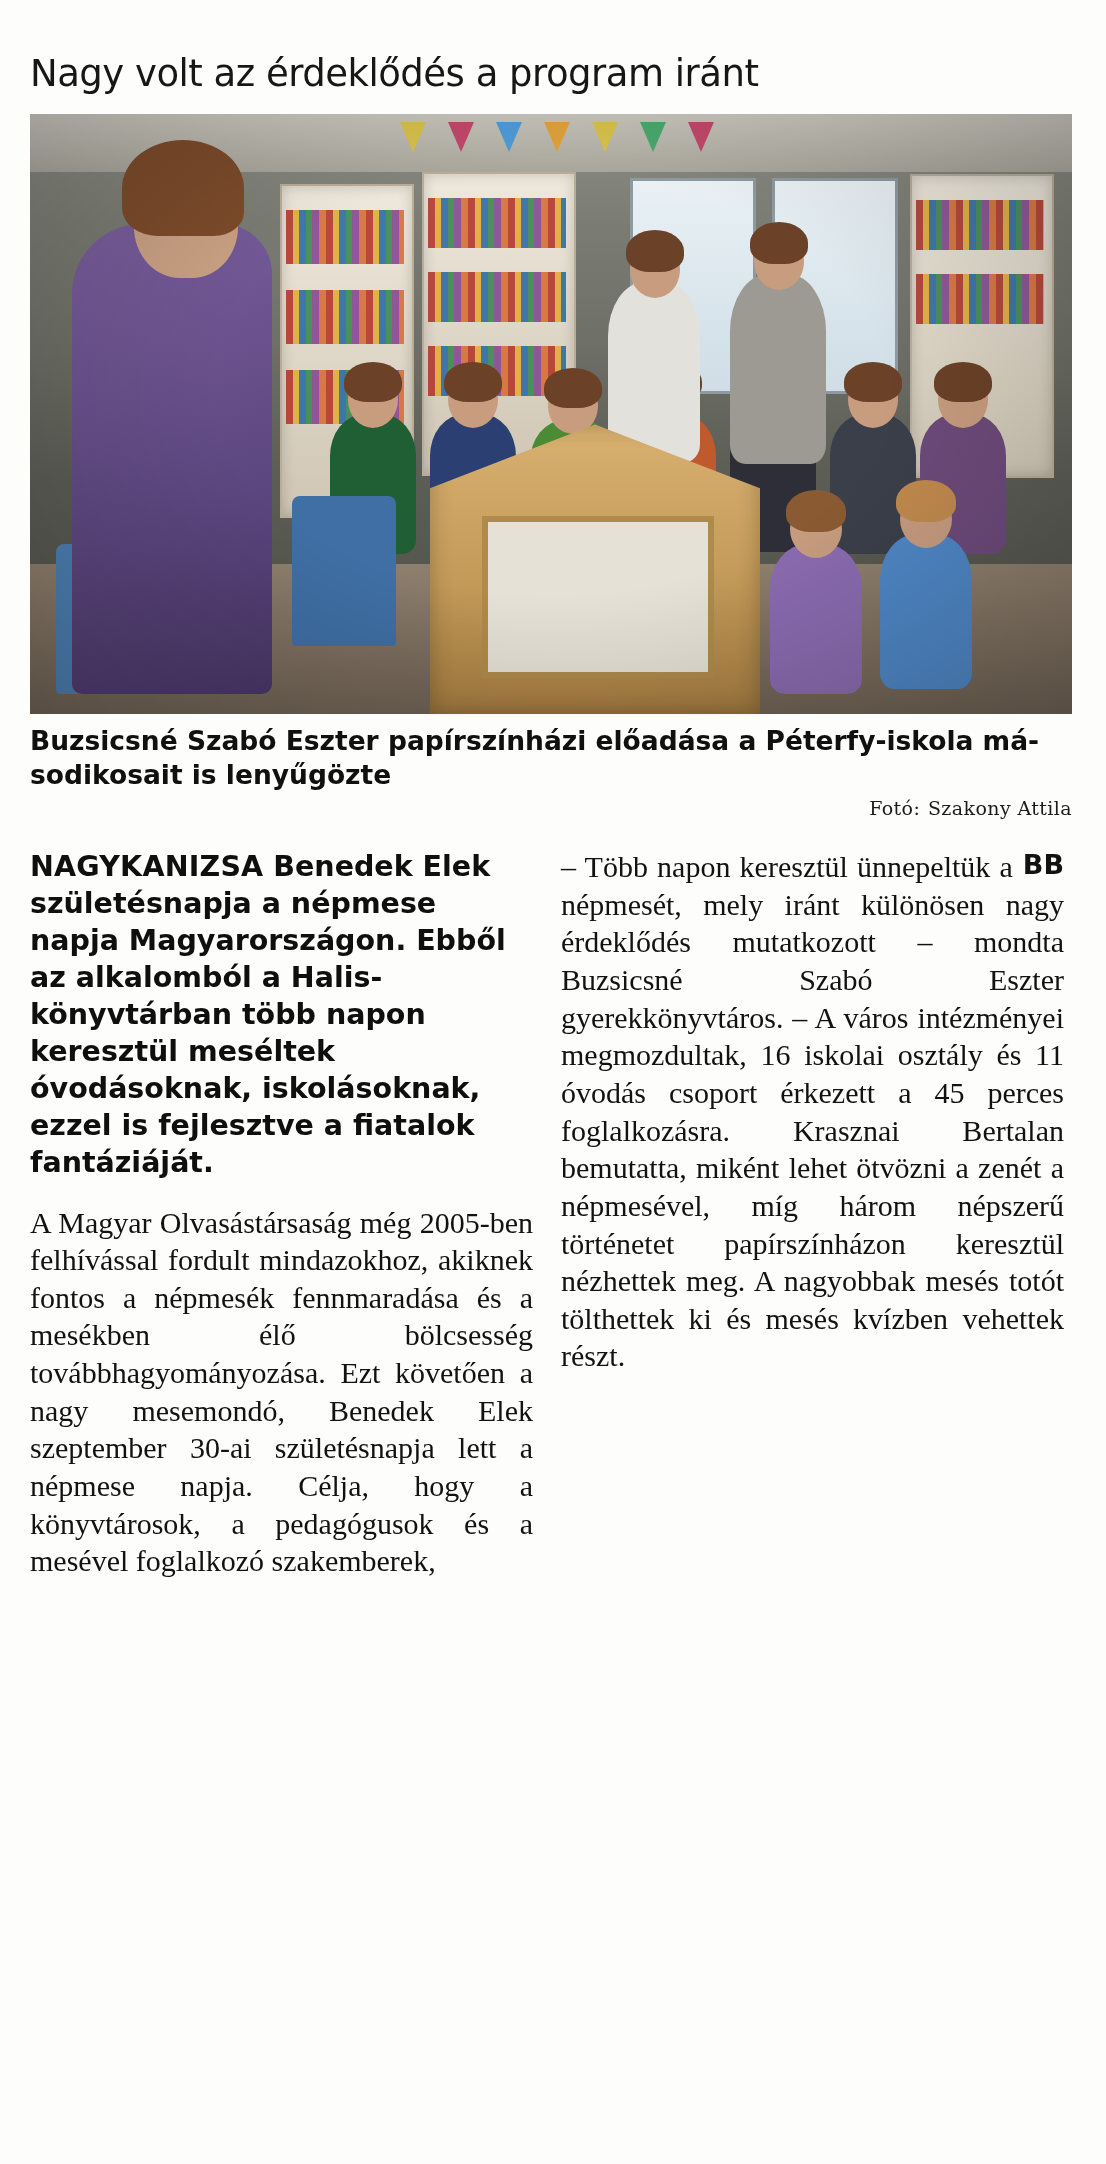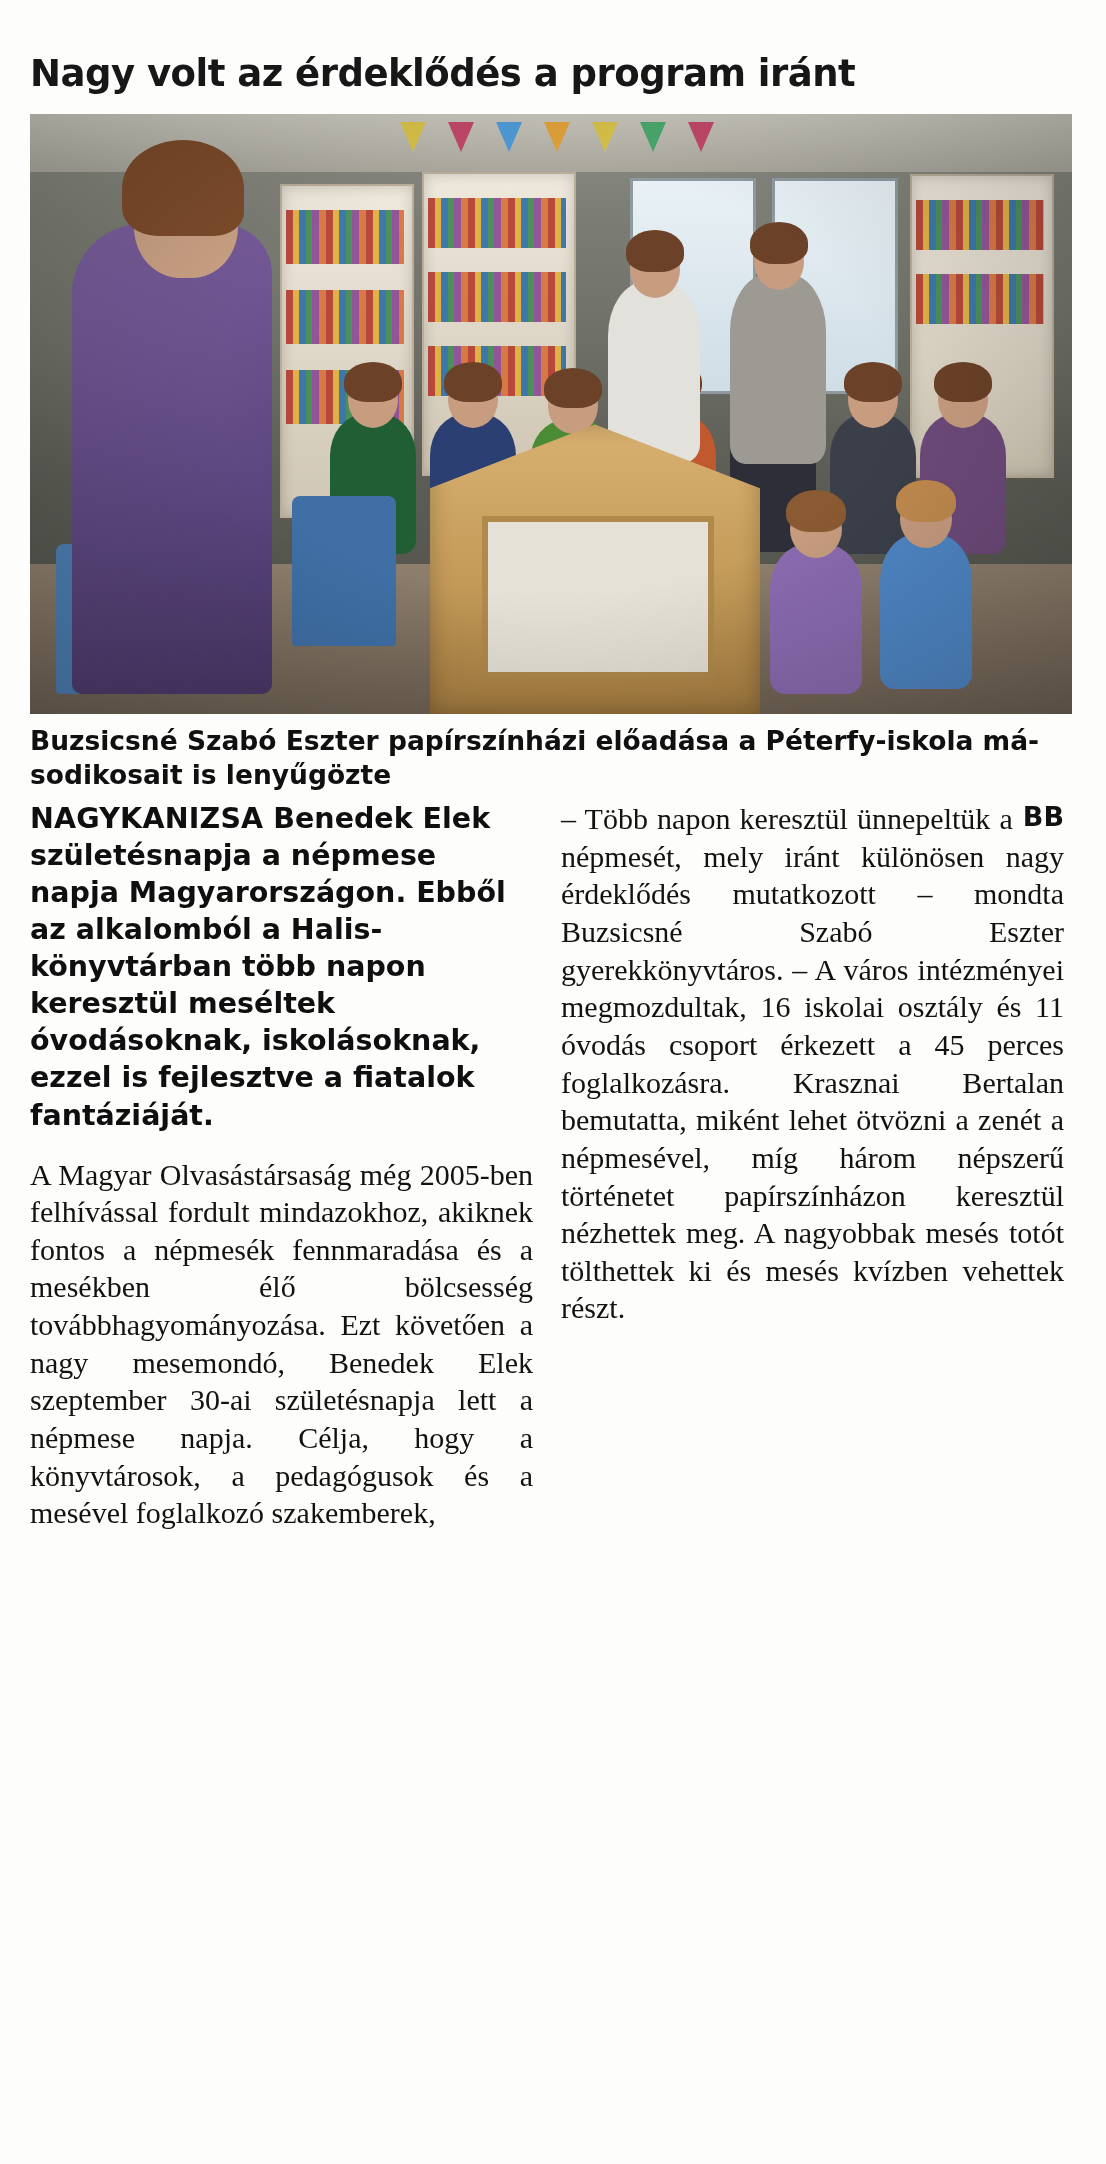--- a/index.html
+++ b/index.html
@@ -32,21 +32,21 @@
     letter-spacing: -1.2px;
     color: #0b0b0b;
     margin: 0 0 2px 0;
   }
   .headline .line {
     display: block;
     white-space: nowrap;
   }
   .subhead {
     font-family: "DejaVu Sans", sans-serif;
-    font-weight: 700;
+    font-weight: 400;
     font-size: 37px;
     line-height: 1.2;
     color: #171717;
     margin: 14px 0 18px 0;
     letter-spacing: -0.5px;
   }
 
   
   .photo {
     position: relative;
@@ -170,21 +170,21 @@
     letter-spacing: .4px;
     color: #1c1c1c;
     white-space: nowrap;
   }
   .credit .sc { font-size: 19px; }
 
   
   .columns {
     display: flex;
     gap: 28px;
-    margin-top: 9px;
+    margin-top: 26px;
     width: 1042px;
   }
   .col {
     width: 503px;
   }
   .lead {
     font-family: "DejaVu Sans", sans-serif;
     font-weight: bold;
     font-size: 28.5px;
     line-height: 1.3;
@@ -313,20 +313,26 @@
     <div class="theatre"></div>
     <div class="theatre-inner"></div>
 
     <div class="vignette"></div>
   </div>
 
   <div class="caption">
     <div class="caption-row">
       <span>Buzsicsné Szabó Eszter papírszínházi előadása a Péterfy-iskola má-sodikosait is lenyűgözte</span>
     </div>
+    <div class="caption-row" style="justify-content:flex-end;margin-top:2px;">
+      <span class="credit">
+        <span class="sc">Fotó:</span>
+        <span class="sc">Szakony Attila</span>
+      </span>
+    </div>
   </div>
 
   <div class="columns">
     <div class="col col-left">
       <p class="lead">
         <span class="dateline">NAGYKANIZSA</span>
         <span>Benedek Elek születésnapja a népmese napja Magyarországon. Ebből az alkalomból a Halis-könyvtárban több napon keresztül meséltek óvodásoknak, iskolásoknak, ezzel is fejlesztve a fiatalok fantáziáját.</span>
       </p>
       <p class="body">A Magyar Olvasástársaság még 2005-ben felhívással fordult mindazokhoz, akiknek fontos a népmesék fennmaradása és a mesékben élő bölcsesség továbbhagyományozása. Ezt követően a nagy mesemondó, Benedek Elek szeptember 30-ai születésnapja lett a népmese napja. Célja, hogy a könyvtárosok, a pedagógusok és a mesével foglalkozó szakemberek,</p>
     </div>

